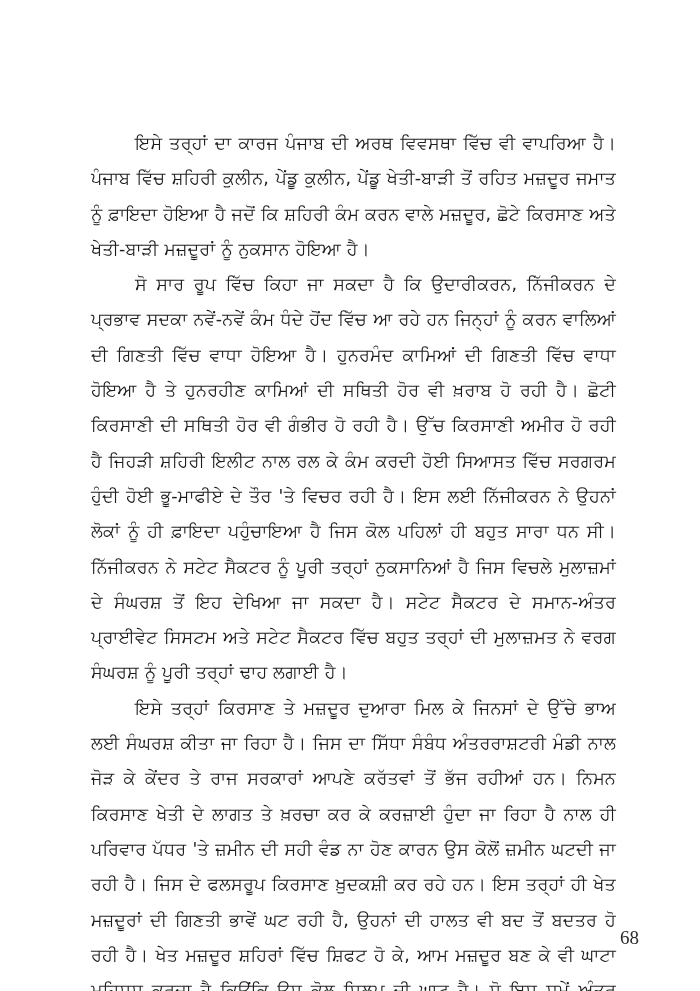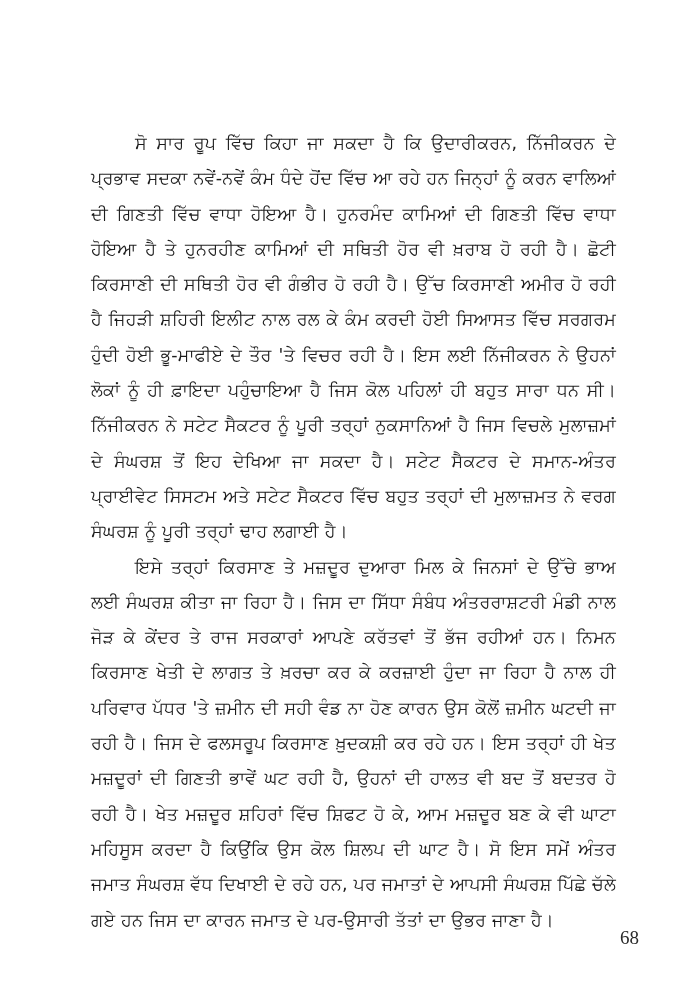--- a/index.html
+++ b/index.html
@@ -40,17 +40,18 @@
     font-family: "Liberation Serif", "DejaVu Serif", serif;
     font-size: 19px;
     line-height: 22px;
   }
 </style>
 </head>
 <body>
 
 <div class="page">
   <div class="text-block">
+    <p>ਇਸੇ ਤਰ੍ਹਾਂ ਦਾ ਕਾਰਜ ਪੰਜਾਬ ਦੀ ਅਰਥ ਵਿਵਸਥਾ ਵਿੱਚ ਵੀ ਵਾਪਰਿਆ ਹੈ। ਪੰਜਾਬ ਵਿੱਚ ਸ਼ਹਿਰੀ ਕੁਲੀਨ, ਪੇਂਡੂ ਕੁਲੀਨ, ਪੇਂਡੂ ਖੇਤੀ-ਬਾੜੀ ਤੋਂ ਰਹਿਤ ਮਜ਼ਦੂਰ ਜਮਾਤ ਨੂੰ ਫ਼ਾਇਦਾ ਹੋਇਆ ਹੈ ਜਦੋਂ ਕਿ ਸ਼ਹਿਰੀ ਕੰਮ ਕਰਨ ਵਾਲੇ ਮਜ਼ਦੂਰ, ਛੋਟੇ ਕਿਰਸਾਣ ਅਤੇ ਖੇਤੀ-ਬਾੜੀ ਮਜ਼ਦੂਰਾਂ ਨੂੰ ਨੁਕਸਾਨ ਹੋਇਆ ਹੈ।</p>
     <p>ਸੋ ਸਾਰ ਰੂਪ ਵਿੱਚ ਕਿਹਾ ਜਾ ਸਕਦਾ ਹੈ ਕਿ ਉਦਾਰੀਕਰਨ, ਨਿੱਜੀਕਰਨ ਦੇ ਪ੍ਰਭਾਵ ਸਦਕਾ ਨਵੇਂ-ਨਵੇਂ ਕੰਮ ਧੰਦੇ ਹੋਂਦ ਵਿੱਚ ਆ ਰਹੇ ਹਨ ਜਿਨ੍ਹਾਂ ਨੂੰ ਕਰਨ ਵਾਲਿਆਂ ਦੀ ਗਿਣਤੀ ਵਿੱਚ ਵਾਧਾ ਹੋਇਆ ਹੈ। ਹੁਨਰਮੰਦ ਕਾਮਿਆਂ ਦੀ ਗਿਣਤੀ ਵਿੱਚ ਵਾਧਾ ਹੋਇਆ ਹੈ ਤੇ ਹੁਨਰਹੀਣ ਕਾਮਿਆਂ ਦੀ ਸਥਿਤੀ ਹੋਰ ਵੀ ਖ਼ਰਾਬ ਹੋ ਰਹੀ ਹੈ। ਛੋਟੀ ਕਿਰਸਾਣੀ ਦੀ ਸਥਿਤੀ ਹੋਰ ਵੀ ਗੰਭੀਰ ਹੋ ਰਹੀ ਹੈ। ਉੱਚ ਕਿਰਸਾਣੀ ਅਮੀਰ ਹੋ ਰਹੀ ਹੈ ਜਿਹੜੀ ਸ਼ਹਿਰੀ ਇਲੀਟ ਨਾਲ ਰਲ ਕੇ ਕੰਮ ਕਰਦੀ ਹੋਈ ਸਿਆਸਤ ਵਿੱਚ ਸਰਗਰਮ ਹੁੰਦੀ ਹੋਈ ਭੂ-ਮਾਫੀਏ ਦੇ ਤੌਰ 'ਤੇ ਵਿਚਰ ਰਹੀ ਹੈ। ਇਸ ਲਈ ਨਿੱਜੀਕਰਨ ਨੇ ਉਹਨਾਂ ਲੋਕਾਂ ਨੂੰ ਹੀ ਫ਼ਾਇਦਾ ਪਹੁੰਚਾਇਆ ਹੈ ਜਿਸ ਕੋਲ ਪਹਿਲਾਂ ਹੀ ਬਹੁਤ ਸਾਰਾ ਧਨ ਸੀ। ਨਿੱਜੀਕਰਨ ਨੇ ਸਟੇਟ ਸੈਕਟਰ ਨੂੰ ਪੂਰੀ ਤਰ੍ਹਾਂ ਨੁਕਸਾਨਿਆਂ ਹੈ ਜਿਸ ਵਿਚਲੇ ਮੁਲਾਜ਼ਮਾਂ ਦੇ ਸੰਘਰਸ਼ ਤੋਂ ਇਹ ਦੇਖਿਆ ਜਾ ਸਕਦਾ ਹੈ। ਸਟੇਟ ਸੈਕਟਰ ਦੇ ਸਮਾਨ-ਅੰਤਰ ਪ੍ਰਾਈਵੇਟ ਸਿਸਟਮ ਅਤੇ ਸਟੇਟ ਸੈਕਟਰ ਵਿੱਚ ਬਹੁਤ ਤਰ੍ਹਾਂ ਦੀ ਮੁਲਾਜ਼ਮਤ ਨੇ ਵਰਗ ਸੰਘਰਸ਼ ਨੂੰ ਪੂਰੀ ਤਰ੍ਹਾਂ ਢਾਹ ਲਗਾਈ ਹੈ।</p>
     <p>ਇਸੇ ਤਰ੍ਹਾਂ ਕਿਰਸਾਣ ਤੇ ਮਜ਼ਦੂਰ ਦੁਆਰਾ ਮਿਲ ਕੇ ਜਿਨਸਾਂ ਦੇ ਉੱਚੇ ਭਾਅ ਲਈ ਸੰਘਰਸ਼ ਕੀਤਾ ਜਾ ਰਿਹਾ ਹੈ। ਜਿਸ ਦਾ ਸਿੱਧਾ ਸੰਬੰਧ ਅੰਤਰਰਾਸ਼ਟਰੀ ਮੰਡੀ ਨਾਲ ਜੋੜ ਕੇ ਕੇਂਦਰ ਤੇ ਰਾਜ ਸਰਕਾਰਾਂ ਆਪਣੇ ਕਰੱਤਵਾਂ ਤੋਂ ਭੱਜ ਰਹੀਆਂ ਹਨ। ਨਿਮਨ ਕਿਰਸਾਣ ਖੇਤੀ ਦੇ ਲਾਗਤ ਤੇ ਖ਼ਰਚਾ ਕਰ ਕੇ ਕਰਜ਼ਾਈ ਹੁੰਦਾ ਜਾ ਰਿਹਾ ਹੈ ਨਾਲ ਹੀ ਪਰਿਵਾਰ ਪੱਧਰ 'ਤੇ ਜ਼ਮੀਨ ਦੀ ਸਹੀ ਵੰਡ ਨਾ ਹੋਣ ਕਾਰਨ ਉਸ ਕੋਲੋਂ ਜ਼ਮੀਨ ਘਟਦੀ ਜਾ ਰਹੀ ਹੈ। ਜਿਸ ਦੇ ਫਲਸਰੂਪ ਕਿਰਸਾਣ ਖ਼ੁਦਕਸ਼ੀ ਕਰ ਰਹੇ ਹਨ। ਇਸ ਤਰ੍ਹਾਂ ਹੀ ਖੇਤ ਮਜ਼ਦੂਰਾਂ ਦੀ ਗਿਣਤੀ ਭਾਵੇਂ ਘਟ ਰਹੀ ਹੈ, ਉਹਨਾਂ ਦੀ ਹਾਲਤ ਵੀ ਬਦ ਤੋਂ ਬਦਤਰ ਹੋ ਰਹੀ ਹੈ। ਖੇਤ ਮਜ਼ਦੂਰ ਸ਼ਹਿਰਾਂ ਵਿੱਚ ਸ਼ਿਫਟ ਹੋ ਕੇ, ਆਮ ਮਜ਼ਦੂਰ ਬਣ ਕੇ ਵੀ ਘਾਟਾ ਮਹਿਸੂਸ ਕਰਦਾ ਹੈ ਕਿਉਂਕਿ ਉਸ ਕੋਲ ਸ਼ਿਲਪ ਦੀ ਘਾਟ ਹੈ। ਸੋ ਇਸ ਸਮੇਂ ਅੰਤਰ ਜਮਾਤ ਸੰਘਰਸ਼ ਵੱਧ ਦਿਖਾਈ ਦੇ ਰਹੇ ਹਨ, ਪਰ ਜਮਾਤਾਂ ਦੇ ਆਪਸੀ ਸੰਘਰਸ਼ ਪਿੱਛੇ ਚੱਲੇ ਗਏ ਹਨ ਜਿਸ ਦਾ ਕਾਰਨ ਜਮਾਤ ਦੇ ਪਰ-ਉਸਾਰੀ ਤੱਤਾਂ ਦਾ ਉਭਰ ਜਾਣਾ ਹੈ।</p>
   </div>
   <div class="page-number">68</div>
 </div>
 
 </body></html>

